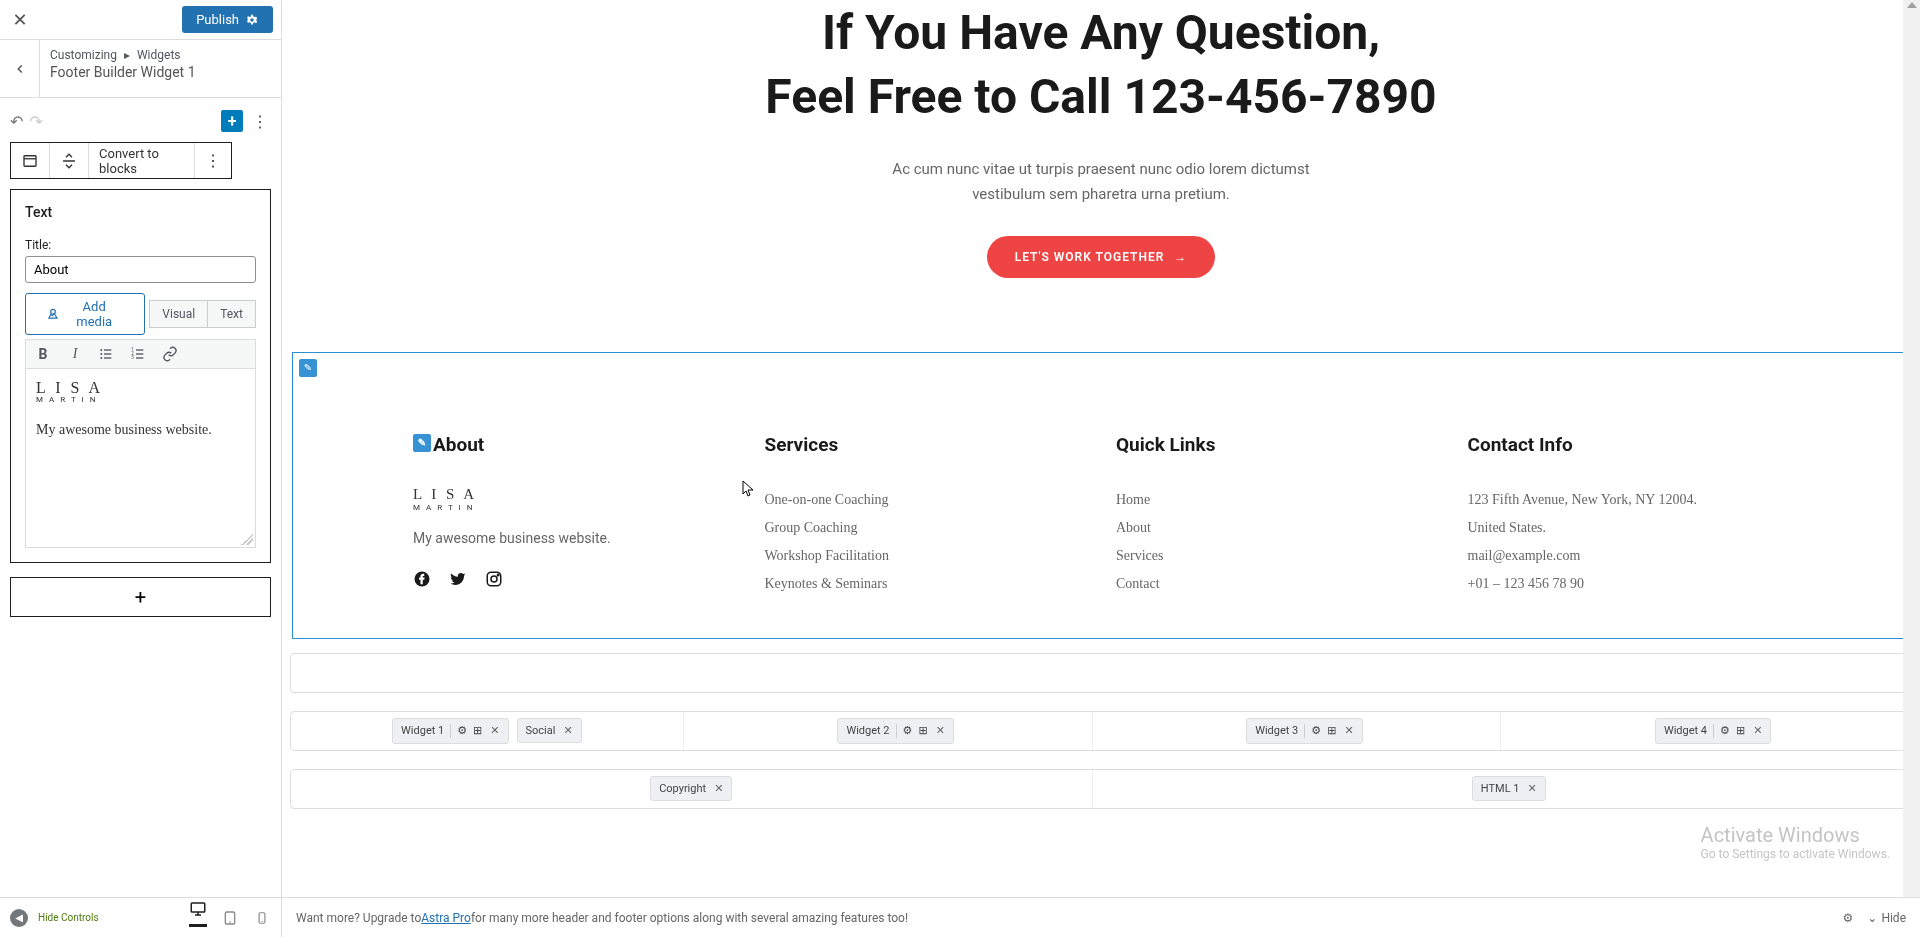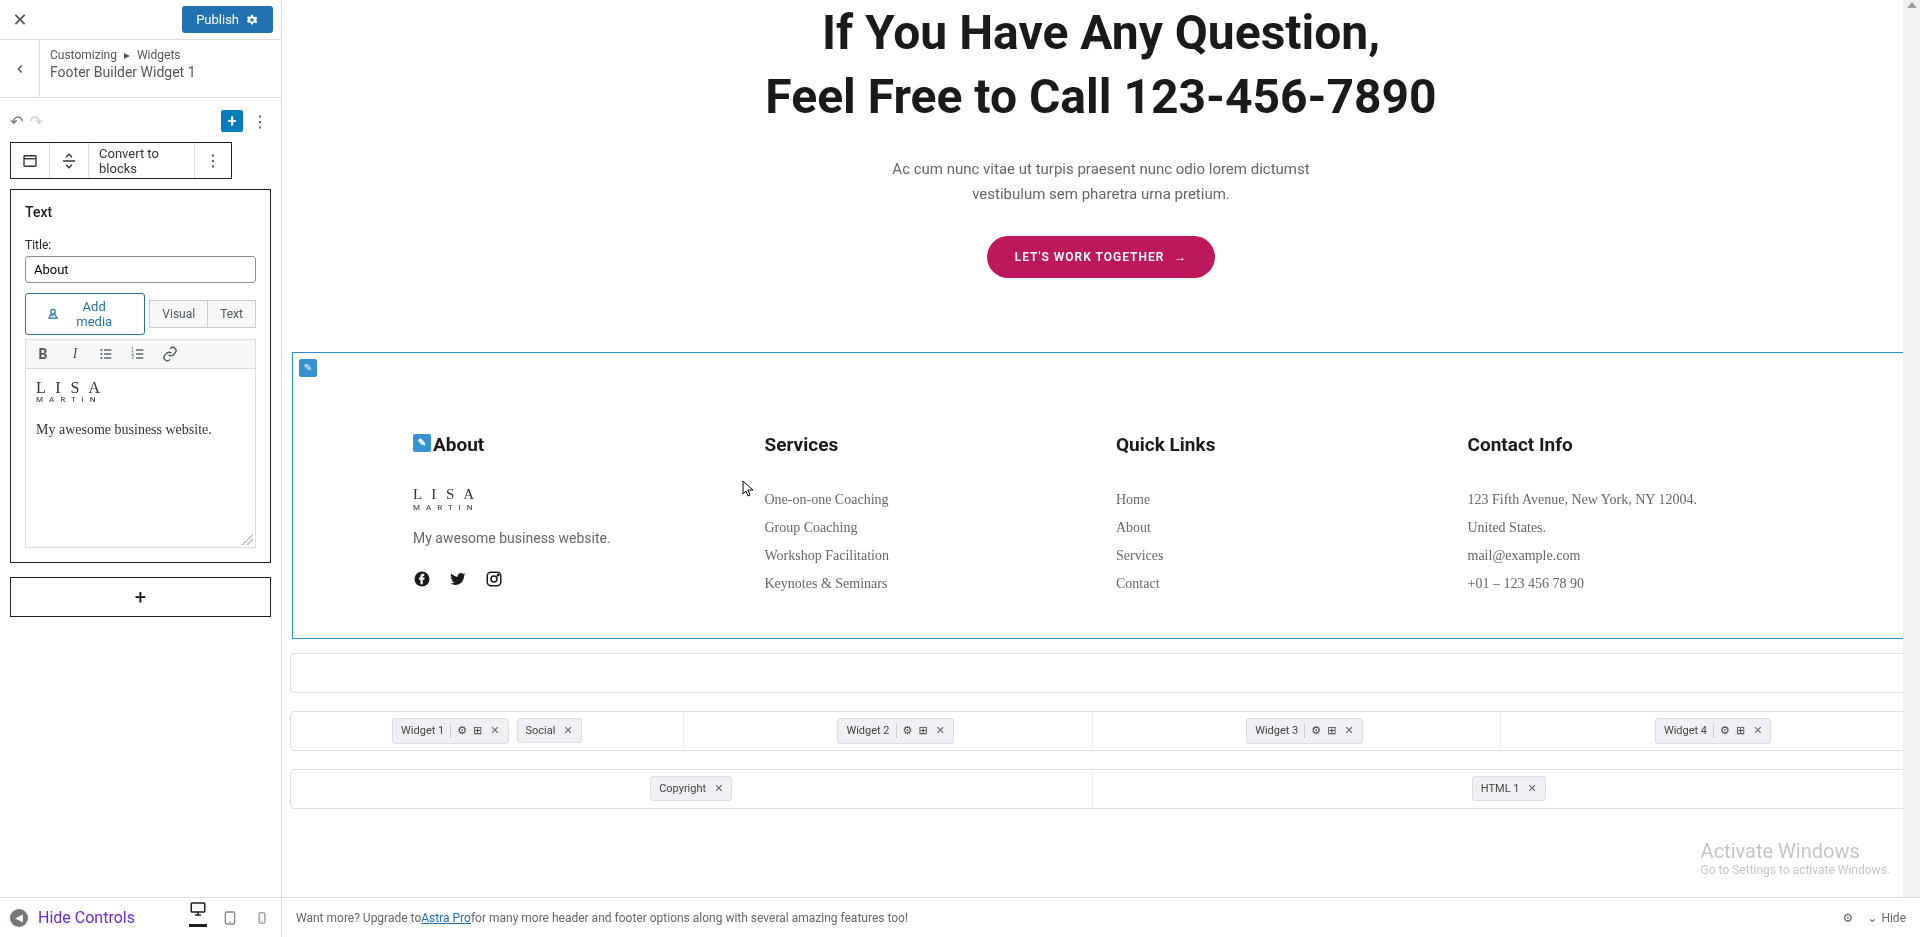--- a/index.html
+++ b/index.html
@@ -55,34 +55,34 @@
 .logo-sm { font-family: serif; letter-spacing: 3px; font-size: 16px; color: #333; }
 .logo-sub { font-size: 8px; letter-spacing: 2px; color: #333; margin-top: -2px; }
 .editor-text { margin-top: 18px; font-family: serif; font-size: 14px; color: #333; }
 .resize-handle { position: absolute; right: 2px; bottom: 2px; width: 12px; height: 12px; background: linear-gradient(135deg, transparent 50%, #ccc 50%, #ccc 60%, transparent 60%, transparent 70%, #ccc 70%, #ccc 80%, transparent 80%); }
 
 .add-block-btn { border: 1px solid #1e1e1e; height: 40px; width: 100%; margin-top: 14px; display: flex; align-items: center; justify-content: center; background: #fff; font-size: 20px; color: #000; }
 
 
 .bottom-left { position: absolute; left: 0; bottom: 0; width: 282px; height: 40px; border-top: 1px solid #ddd; border-right: 1px solid #ddd; display: flex; align-items: center; padding: 0 10px; background: #fff; gap: 10px; }
 .hide-ctrl-icon { width: 18px; height: 18px; background: #72777c; border-radius: 50%; color: #fff; display: flex; align-items: center; justify-content: center; font-size: 10px; }
-.hide-ctrl-text { font-size: 16px; color: #6d28d9; }
+.hide-ctrl-text { font-size: 10px; color: #4d7c0f; }
 .device-icons { margin-left: auto; display: flex; gap: 14px; }
 .dev-icon { width: 18px; height: 18px; color: #888; display: flex; align-items: center; justify-content: center; }
 .dev-icon.active { border-bottom: 3px solid #1e1e1e; padding-bottom: 14px; margin-bottom: -14px; color: #1e1e1e; }
 
 
 .preview { position: absolute; left: 282px; top: 0; right: 0; bottom: 40px; background: #fff; overflow: hidden; }
 .preview-scroll { position: absolute; right: 0; top: 0; width: 17px; height: 100%; background: #f1f1f1; }
 .preview-scroll::before { content: ''; position: absolute; right: 3px; top: 2px; width: 0; height: 0; border-left: 5px solid transparent; border-right: 5px solid transparent; border-bottom: 6px solid #a0a0a0; }
 
 .hero { text-align: center; padding: 0 20px 60px; }
 .hero h1 { font-size: 48px; font-weight: 700; color: #1a1a1a; line-height: 1.3; font-family: system-ui; }
 .hero-sub { margin-top: 28px; color: #666; font-size: 15px; line-height: 1.7; }
-.cta-btn { margin-top: 28px; background: #be185d; color: #fff; border: none; padding: 14px 28px; border-radius: 30px; font-size: 12px; font-weight: 600; letter-spacing: 1px; display: inline-flex; align-items: center; gap: 10px; }
+.cta-btn { margin-top: 28px; background: #ef4444; color: #fff; border: none; padding: 14px 28px; border-radius: 30px; font-size: 12px; font-weight: 600; letter-spacing: 1px; display: inline-flex; align-items: center; gap: 10px; }
 
 .footer-preview { border: 1px solid #2b8fd6; margin: 14px 10px 0 10px; padding: 80px 120px 40px; display: flex; gap: 30px; position: relative; }
 .edit-pin { position: absolute; left: 6px; top: 6px; width: 18px; height: 18px; background: #3792d4; color: #fff; font-size: 10px; display: flex; align-items: center; justify-content: center; border-radius: 2px; }
 .fcol { flex: 1; }
 .fcol h3 { font-size: 19px; font-weight: 700; color: #1a1a1a; margin-bottom: 30px; position: relative; }
 .edit-pin2 { position: absolute; left: 0; top: 1px; width: 18px; height: 18px; background: #3792d4; color: #fff; font-size: 10px; display: inline-flex; align-items: center; justify-content: center; border-radius: 2px; }
 .flogo { font-family: serif; letter-spacing: 3px; font-size: 15px; color: #333; }
 .flogo-sub { font-size: 8px; letter-spacing: 2px; color: #333; margin-bottom: 18px; }
 .fdesc { color: #666; font-size: 14px; margin-bottom: 24px; }
 .fcol ul { list-style: none; }
@@ -103,21 +103,21 @@
 .chip { background: #eef0f3; border: 1px solid #ddd; border-radius: 3px; padding: 5px 8px; font-size: 11px; color: #444; display: inline-flex; align-items: center; gap: 6px; }
 .chip-sep { width: 1px; height: 14px; background: #ccc; }
 .chip-x { color: #666; margin-left: 2px; }
 
 
 .bottom-main { position: absolute; left: 282px; bottom: 0; right: 0; height: 40px; border-top: 1px solid #ddd; display: flex; align-items: center; padding: 0 14px; background: #fff; font-size: 12px; color: #666; }
 .bottom-main a { color: #2271b1; text-decoration: underline; }
 .bm-right { margin-left: auto; display: flex; align-items: center; gap: 14px; }
 
 
-.watermark { position: absolute; right: 30px; bottom: 60px; color: #8a8a8a; opacity: .5; pointer-events: none; }
+.watermark { position: absolute; right: 30px; bottom: 76px; color: #8a8a8a; opacity: .5; pointer-events: none; }
 .watermark .t1 { font-size: 20px; }
 .watermark .t2 { font-size: 12px; }
 
 svg { display: block; }
 </style>
 </head>
 <body>
 
 <div class="sidebar">
   <div class="top-bar">

